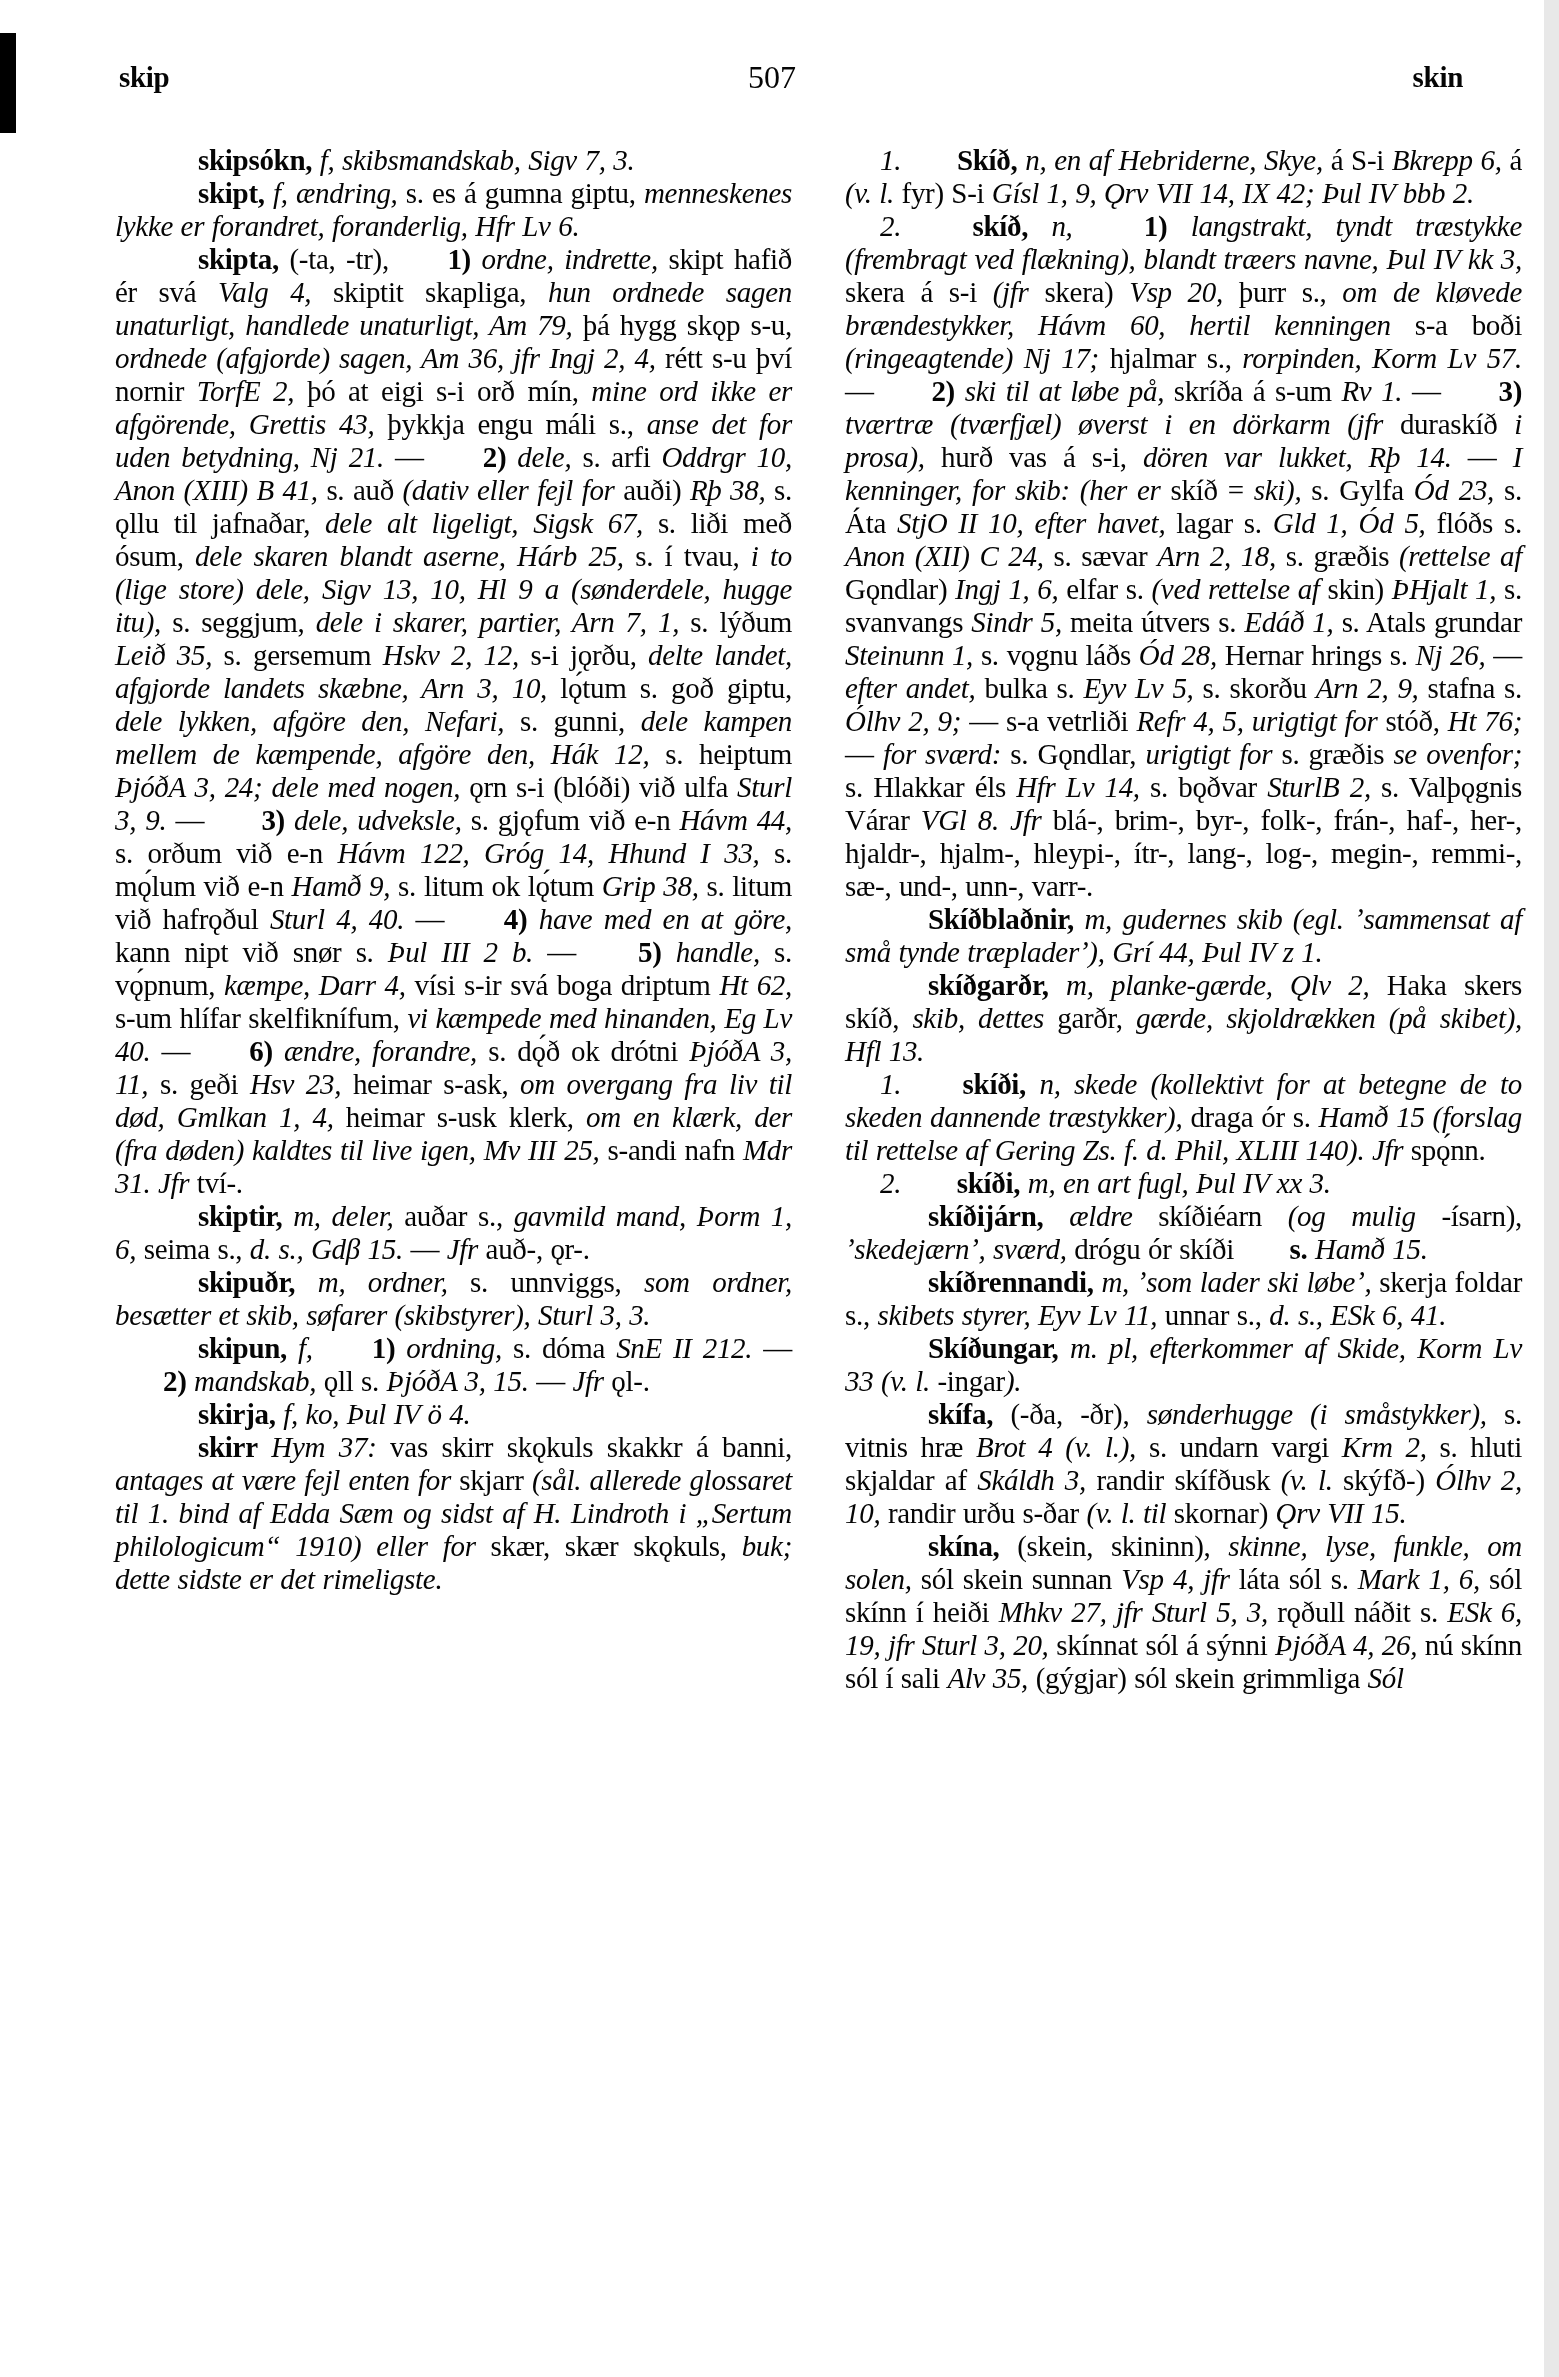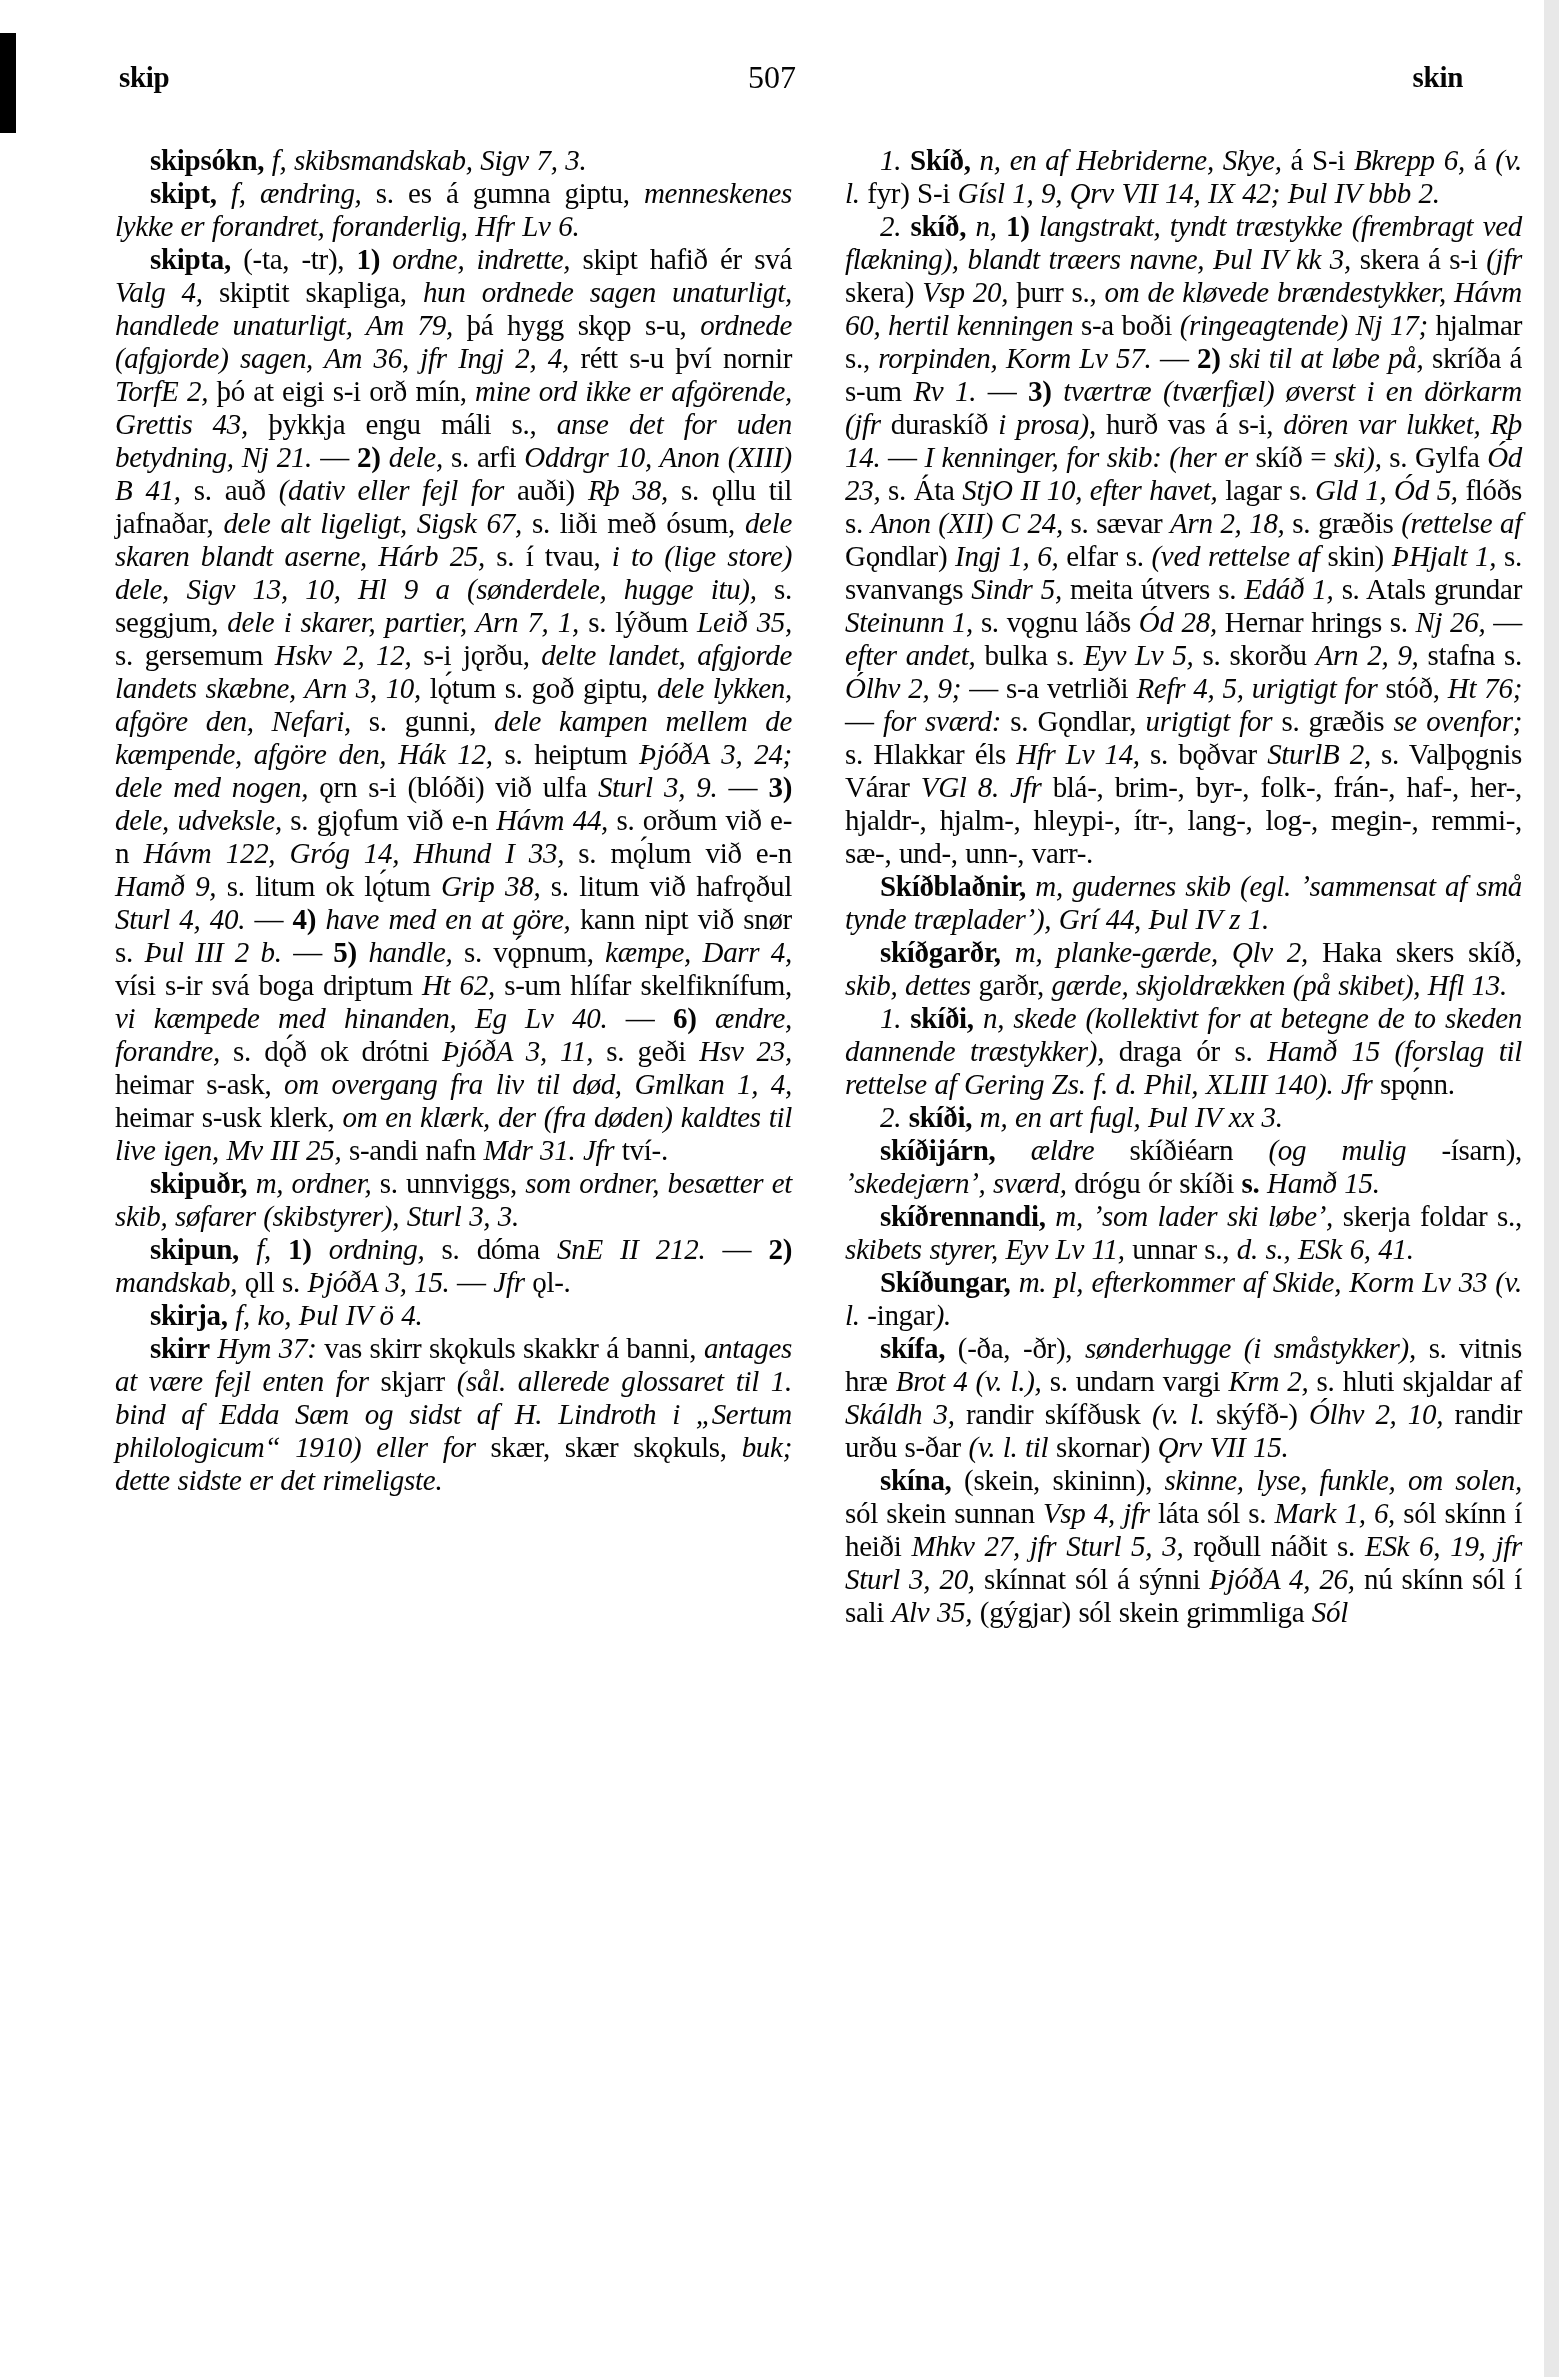--- a/index.html
+++ b/index.html
@@ -37,39 +37,40 @@
   .col { width: 677px; }
   .entry {
     margin: 0;
     text-indent: 35px;
     font-size: 29px;
     line-height: 33px;
     text-align: justify;
     letter-spacing: -0.3px;
     word-spacing: 0.6px;
   }
-  .s-b { font-weight: bold; }
+  .s-b { font-weight: bold; margin-left: 48px; }
   .s-i { font-style: italic; }
   .s-n { font-style: normal; }
 </style>
 </head>
 <body>
 
 <div class="page">
   <div class="artifact"></div>
   <div class="header">
     <span class="hw hw-left">skip</span>
     <span class="pageno">507</span>
     <span class="hw hw-right">skin</span>
   </div>
   <div class="columns">
     <div class="col" id="col-left">
         <p class="entry"><span class="s-b">skipsókn,</span><span class="s-i"> f, skibsmandskab, Sigv 7, 3.</span></p>
         <p class="entry"><span class="s-b">skipt,</span><span class="s-i"> f, ændring,</span><span class="s-n"> s. es á gumna giptu, </span><span class="s-i">menneskenes lykke er forandret, foranderlig, Hfr Lv 6.</span></p>
         <p class="entry"><span class="s-b">skipta,</span><span class="s-n"> (-ta, -tr), </span><span class="s-b">1)</span><span class="s-i"> ordne, indrette,</span><span class="s-n"> skipt hafið ér svá </span><span class="s-i">Valg 4,</span><span class="s-n"> skiptit skapliga, </span><span class="s-i">hun ordnede sagen unaturligt, handlede unaturligt, Am 79,</span><span class="s-n"> þá hygg skǫp s-u, </span><span class="s-i">ordnede (afgjorde) sagen, Am 36, jfr Ingj 2, 4,</span><span class="s-n"> rétt s-u því nornir </span><span class="s-i">TorfE 2,</span><span class="s-n"> þó at eigi s-i orð mín, </span><span class="s-i">mine ord ikke er afgörende, Grettis 43,</span><span class="s-n"> þykkja engu máli s., </span><span class="s-i">anse det for uden betydning, Nj 21.</span><span class="s-n"> — </span><span class="s-b">2)</span><span class="s-i"> dele,</span><span class="s-n"> s. arfi </span><span class="s-i">Oddrgr 10, Anon (XIII) B 41,</span><span class="s-n"> s. auð </span><span class="s-i">(dativ eller fejl for </span><span class="s-n">auði) </span><span class="s-i">Rþ 38,</span><span class="s-n"> s. ǫllu til jafnaðar, </span><span class="s-i">dele alt ligeligt, Sigsk 67,</span><span class="s-n"> s. liði með ósum, </span><span class="s-i">dele skaren blandt aserne, Hárb 25,</span><span class="s-n"> s. í tvau, </span><span class="s-i">i to (lige store) dele, Sigv 13, 10, Hl 9 a (sønderdele, hugge itu),</span><span class="s-n"> s. seggjum, </span><span class="s-i">dele i skarer, partier, Arn 7, 1,</span><span class="s-n"> s. lýðum </span><span class="s-i">Leið 35,</span><span class="s-n"> s. gersemum </span><span class="s-i">Hskv 2, 12,</span><span class="s-n"> s-i jǫrðu, </span><span class="s-i">delte landet, afgjorde landets skæbne, Arn 3, 10,</span><span class="s-n"> lǫ́tum s. goð giptu, </span><span class="s-i">dele lykken, afgöre den, Nefari,</span><span class="s-n"> s. gunni, </span><span class="s-i">dele kampen mellem de kæmpende, afgöre den, Hák 12,</span><span class="s-n"> s. heiptum </span><span class="s-i">ÞjóðA 3, 24; dele med nogen,</span><span class="s-n"> ǫrn s-i (blóði) við ulfa </span><span class="s-i">Sturl 3, 9.</span><span class="s-n"> — </span><span class="s-b">3)</span><span class="s-i"> dele, udveksle,</span><span class="s-n"> s. gjǫfum við e-n </span><span class="s-i">Hávm 44,</span><span class="s-n"> s. orðum við e-n </span><span class="s-i">Hávm 122, Gróg 14, Hhund I 33,</span><span class="s-n"> s. mǫ́lum við e-n </span><span class="s-i">Hamð 9,</span><span class="s-n"> s. litum ok lǫ́tum </span><span class="s-i">Grip 38,</span><span class="s-n"> s. litum við hafrǫðul </span><span class="s-i">Sturl 4, 40.</span><span class="s-n"> — </span><span class="s-b">4)</span><span class="s-i"> have med en at göre,</span><span class="s-n"> kann nipt við snør s. </span><span class="s-i">Þul III 2 b.</span><span class="s-n"> — </span><span class="s-b">5)</span><span class="s-i"> handle,</span><span class="s-n"> s. vǫ́pnum, </span><span class="s-i">kæmpe, Darr 4,</span><span class="s-n"> vísi s-ir svá boga driptum </span><span class="s-i">Ht 62,</span><span class="s-n"> s-um hlífar skelfiknífum, </span><span class="s-i">vi kæmpede med hinanden, Eg Lv 40.</span><span class="s-n"> — </span><span class="s-b">6)</span><span class="s-i"> ændre, forandre,</span><span class="s-n"> s. dǫ́ð ok drótni </span><span class="s-i">ÞjóðA 3, 11,</span><span class="s-n"> s. geði </span><span class="s-i">Hsv 23,</span><span class="s-n"> heimar s-ask, </span><span class="s-i">om overgang fra liv til død, Gmlkan 1, 4,</span><span class="s-n"> heimar s-usk klerk, </span><span class="s-i">om en klærk, der (fra døden) kaldtes til live igen, Mv III 25,</span><span class="s-n"> s-andi nafn </span><span class="s-i">Mdr 31. Jfr</span><span class="s-n"> tví-.</span></p>
+        <p class="entry"><span class="s-b">skiptir,</span><span class="s-i"> m, deler,</span><span class="s-n"> auðar s., </span><span class="s-i">gavmild mand, Þorm 1, 6,</span><span class="s-n"> seima s., </span><span class="s-i">d. s., Gdβ 15.</span><span class="s-n"> — </span><span class="s-i">Jfr</span><span class="s-n"> auð-, ǫr-.</span></p>
         <p class="entry"><span class="s-b">skipuðr,</span><span class="s-i"> m, ordner,</span><span class="s-n"> s. unnviggs, </span><span class="s-i">som ordner, besætter et skib, søfarer (skibstyrer), Sturl 3, 3.</span></p>
         <p class="entry"><span class="s-b">skipun,</span><span class="s-i"> f, </span><span class="s-b">1)</span><span class="s-i"> ordning,</span><span class="s-n"> s. dóma </span><span class="s-i">SnE II 212.</span><span class="s-n"> — </span><span class="s-b">2)</span><span class="s-i"> mandskab,</span><span class="s-n"> ǫll s. </span><span class="s-i">ÞjóðA 3, 15.</span><span class="s-n"> — </span><span class="s-i">Jfr</span><span class="s-n"> ǫl-.</span></p>
         <p class="entry"><span class="s-b">skirja,</span><span class="s-i"> f, ko, Þul IV ö 4.</span></p>
         <p class="entry"><span class="s-b">skirr</span><span class="s-i"> Hym 37:</span><span class="s-n"> vas skirr skǫkuls skakkr á banni, </span><span class="s-i">antages at være fejl enten for</span><span class="s-n"> skjarr </span><span class="s-i">(sål. allerede glossaret til 1. bind af Edda Sæm og sidst af H. Lindroth i „Sertum philologicum“ 1910) eller for</span><span class="s-n"> skær, skær skǫkuls, </span><span class="s-i">buk; dette sidste er det rimeligste.</span></p>
       </div>
     <div class="col" id="col-right">
         <p class="entry"><span class="s-i">1. </span><span class="s-b">Skíð,</span><span class="s-i"> n, en af Hebriderne, Skye,</span><span class="s-n"> á S-i </span><span class="s-i">Bkrepp 6,</span><span class="s-n"> á </span><span class="s-i">(v. l.</span><span class="s-n"> fyr) S-i </span><span class="s-i">Gísl 1, 9, Ǫrv VII 14, IX 42; Þul IV bbb 2.</span></p>
         <p class="entry"><span class="s-i">2. </span><span class="s-b">skíð,</span><span class="s-i"> n, </span><span class="s-b">1)</span><span class="s-i"> langstrakt, tyndt træstykke (frembragt ved flækning), blandt træers navne, Þul IV kk 3,</span><span class="s-n"> skera á s-i </span><span class="s-i">(jfr</span><span class="s-n"> skera) </span><span class="s-i">Vsp 20,</span><span class="s-n"> þurr s., </span><span class="s-i">om de kløvede brændestykker, Hávm 60, hertil kenningen</span><span class="s-n"> s-a boði </span><span class="s-i">(ringeagtende) Nj 17;</span><span class="s-n"> hjalmar s., </span><span class="s-i">rorpinden, Korm Lv 57.</span><span class="s-n"> — </span><span class="s-b">2)</span><span class="s-i"> ski til at løbe på,</span><span class="s-n"> skríða á s-um </span><span class="s-i">Rv 1.</span><span class="s-n"> — </span><span class="s-b">3)</span><span class="s-i"> tværtræ (tværfjæl) øverst i en dörkarm (jfr</span><span class="s-n"> duraskíð </span><span class="s-i">i prosa),</span><span class="s-n"> hurð vas á s-i, </span><span class="s-i">dören var lukket, Rþ 14.</span><span class="s-n"> — </span><span class="s-i">I kenninger, for skib: (her er</span><span class="s-n"> skíð = </span><span class="s-i">ski),</span><span class="s-n"> s. Gylfa </span><span class="s-i">Ód 23,</span><span class="s-n"> s. Áta </span><span class="s-i">StjO II 10, efter havet,</span><span class="s-n"> lagar s. </span><span class="s-i">Gld 1, Ód 5,</span><span class="s-n"> flóðs s. </span><span class="s-i">Anon (XII) C 24,</span><span class="s-n"> s. sævar </span><span class="s-i">Arn 2, 18,</span><span class="s-n"> s. græðis </span><span class="s-i">(rettelse af </span><span class="s-n">Gǫndlar) </span><span class="s-i">Ingj 1, 6,</span><span class="s-n"> elfar s. </span><span class="s-i">(ved rettelse af </span><span class="s-n">skin) </span><span class="s-i">ÞHjalt 1,</span><span class="s-n"> s. svanvangs </span><span class="s-i">Sindr 5,</span><span class="s-n"> meita útvers s. </span><span class="s-i">Edáð 1,</span><span class="s-n"> s. Atals grundar </span><span class="s-i">Steinunn 1,</span><span class="s-n"> s. vǫgnu láðs </span><span class="s-i">Ód 28,</span><span class="s-n"> Hernar hrings s. </span><span class="s-i">Nj 26,</span><span class="s-n"> — </span><span class="s-i">efter andet,</span><span class="s-n"> bulka s. </span><span class="s-i">Eyv Lv 5,</span><span class="s-n"> s. skorðu </span><span class="s-i">Arn 2, 9,</span><span class="s-n"> stafna s. </span><span class="s-i">Ólhv 2, 9;</span><span class="s-n"> — s-a vetrliði </span><span class="s-i">Refr 4, 5, urigtigt for </span><span class="s-n">stóð, </span><span class="s-i">Ht 76;</span><span class="s-n"> — </span><span class="s-i">for sværd:</span><span class="s-n"> s. Gǫndlar, </span><span class="s-i">urigtigt for </span><span class="s-n">s. græðis </span><span class="s-i">se ovenfor;</span><span class="s-n"> s. Hlakkar éls </span><span class="s-i">Hfr Lv 14,</span><span class="s-n"> s. bǫðvar </span><span class="s-i">SturlB 2,</span><span class="s-n"> s. Valþǫgnis Várar </span><span class="s-i">VGl 8. Jfr</span><span class="s-n"> blá-, brim-, byr-, folk-, frán-, haf-, her-, hjaldr-, hjalm-, hleypi-, ítr-, lang-, log-, megin-, remmi-, sæ-, und-, unn-, varr-.</span></p>
         <p class="entry"><span class="s-b">Skíðblaðnir,</span><span class="s-i"> m, gudernes skib (egl. ʼsammensat af små tynde træpladerʼ), Grí 44, Þul IV z 1.</span></p>
         <p class="entry"><span class="s-b">skíðgarðr,</span><span class="s-i"> m, planke-gærde, Ǫlv 2,</span><span class="s-n"> Haka skers skíð, </span><span class="s-i">skib, dettes </span><span class="s-n">garðr, </span><span class="s-i">gærde, skjoldrækken (på skibet), Hfl 13.</span></p>

